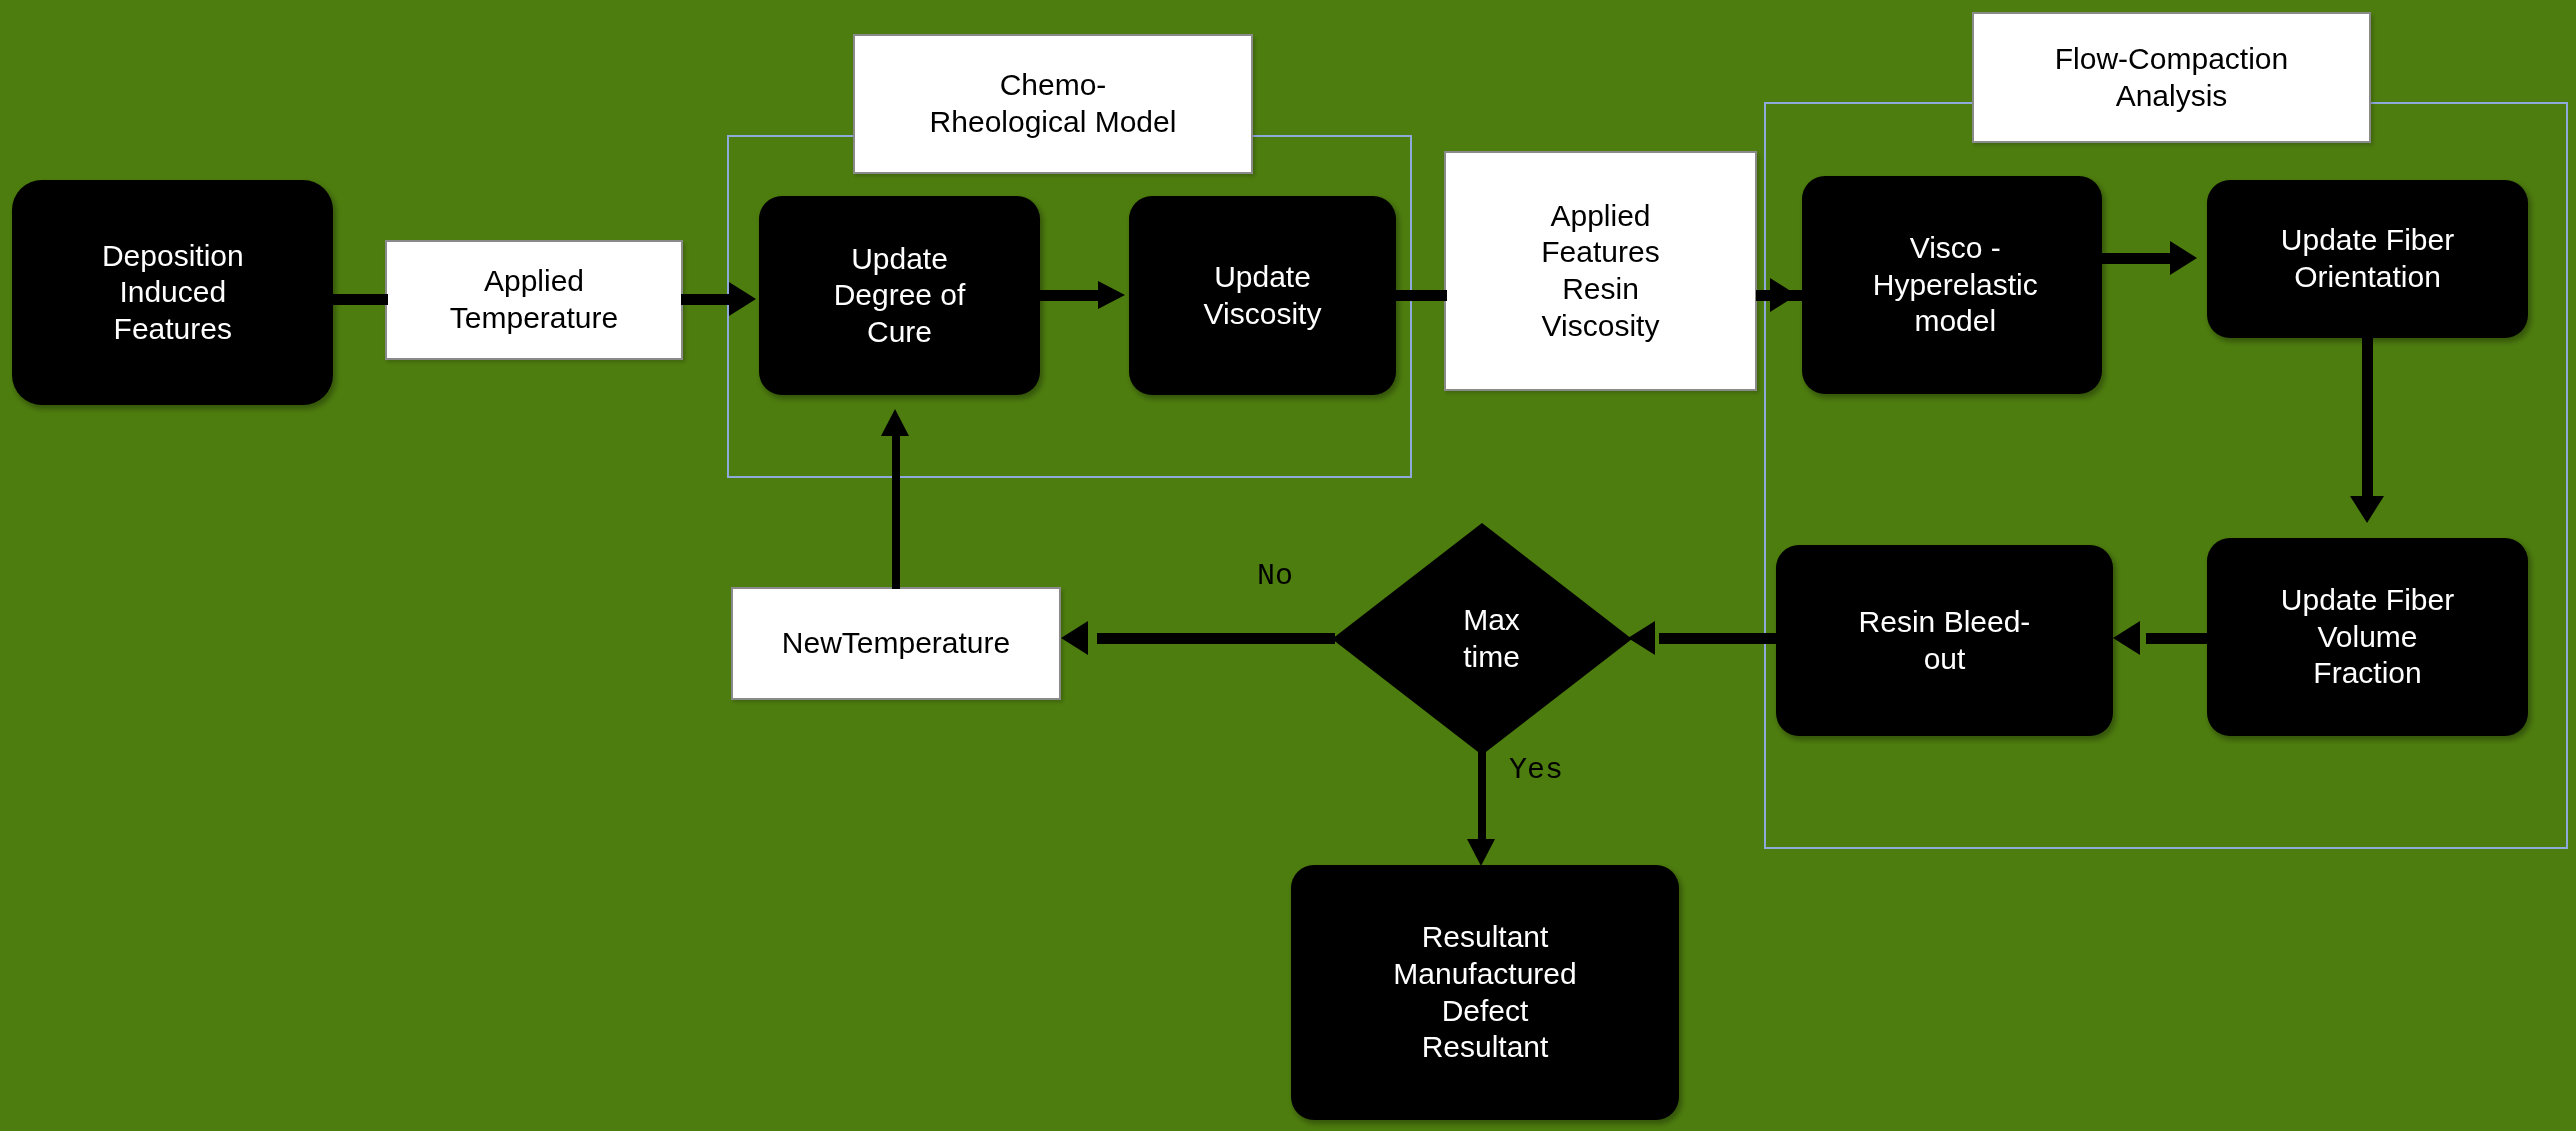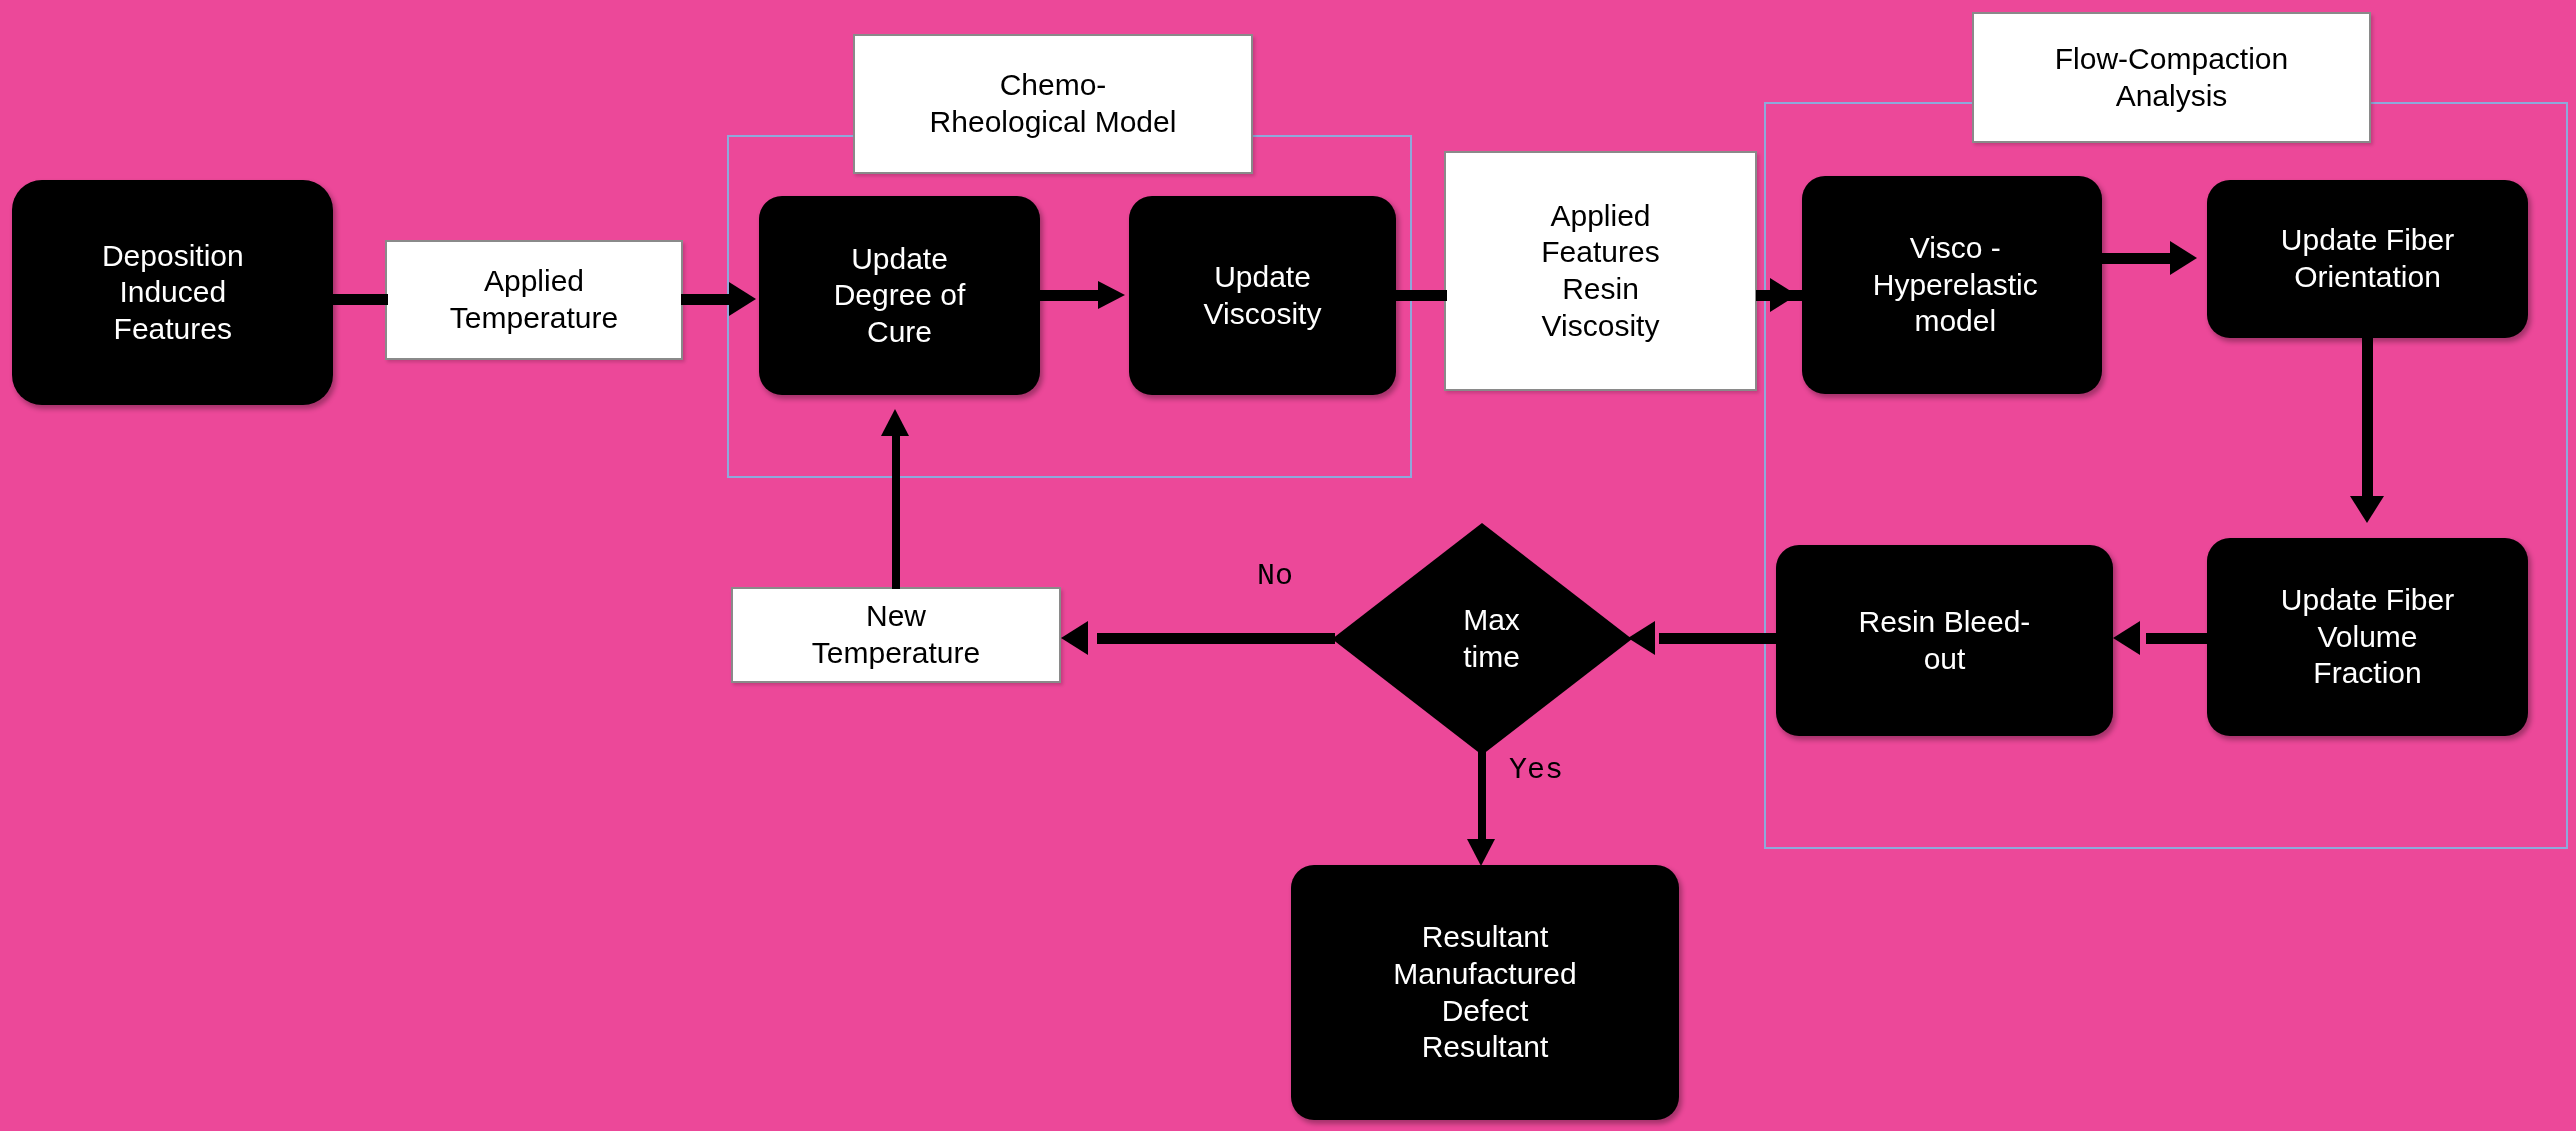--- a/index.html
+++ b/index.html
@@ -4,21 +4,21 @@
 <style>
   html, body {
     margin: 0;
     padding: 0;
     background: #ffffff;
   }
   #canvas {
     position: relative;
     width: 2576px;
     height: 1131px;
-    background: #ec4899;
+    background: #4d7c0f;
     font-family: "Liberation Sans", sans-serif;
     overflow: hidden;
   }
   .node {
     position: absolute;
     box-sizing: border-box;
     display: flex;
     align-items: center;
     justify-content: center;
     text-align: center;
@@ -196,21 +196,21 @@
   </div>
 
   <div class="diamond" style="left:1332px; top:523px; width:300px; height:232px;">
     <div class="dshape"></div>
     <div class="dlabel">
       <div>Max</div>
       <div>time</div>
     </div>
   </div>
 
-  <div class="node databox" style="left:731px; top:587px; width:330px; height:96px; flex-direction:column;">
+  <div class="node databox" style="left:731px; top:587px; width:330px; height:113px; ">
     <span>New</span>
     <span>Temperature</span>
   </div>
 
   <div class="node proc" style="left:1291px; top:865px; width:388px; height:255px; flex-direction:column;">
     <span>Resultant</span>
     <span>Manufactured</span>
     <span>Defect</span>
     <span>Resultant</span>
   </div>

